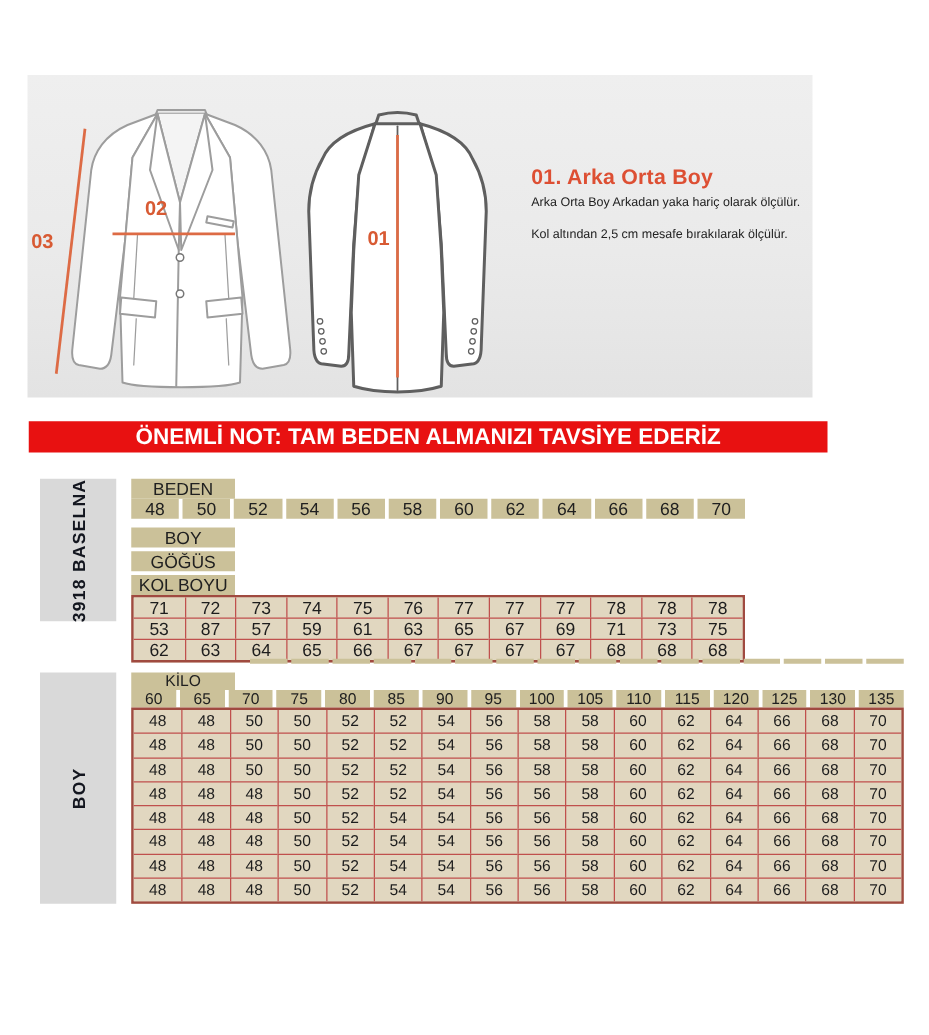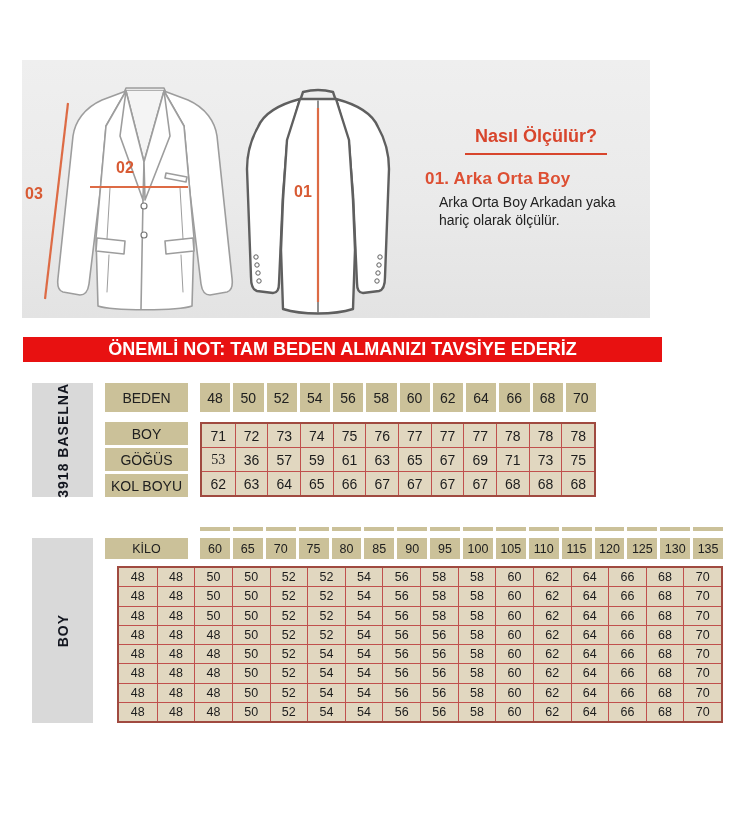--- a/index.html
+++ b/index.html
@@ -9,34 +9,34 @@
   
   .measure-panel{position:absolute;left:22px;top:60px;width:628px;height:258px;
     background:linear-gradient(180deg,#efefef 0%,#eaeaea 55%,#e3e3e3 100%);}
   .measure-panel svg{position:absolute;}
   .marker{position:absolute;font-weight:bold;font-size:16px;color:#d85a33;line-height:1;}
   .guide-text{position:absolute;left:403px;top:60px;width:222px;}
   .guide-title{width:fit-content;margin:6px auto 14px auto;padding:0 10px 6px 10px;
     font-size:18px;font-weight:bold;color:#d8452c;border-bottom:2px solid #d8452c;}
   .step{margin-top:12px;}
   .step-h{font-size:17px;font-weight:bold;color:#dd4f33;letter-spacing:.2px;}
-  .step-d{margin-top:5px;font-size:14px;color:#222;line-height:1.25;margin-left:14px;}
+  .step-d{margin-top:5px;font-size:10px;color:#222;line-height:1.25;}
 
   
   .banner{position:absolute;left:23px;top:337px;width:639px;height:25px;
     background:#e81111;color:#fff;font-size:18px;font-weight:bold;
     display:flex;align-items:center;justify-content:center;white-space:nowrap;}
 
   
   .table-block{position:absolute;display:flex;}
   .side-label{width:61px;background:#d9d9d9;display:flex;align-items:center;justify-content:center;flex:none;}
   .side-label span{writing-mode:vertical-rl;transform:rotate(180deg);
     font-weight:bold;font-size:14px;color:#13161f;letter-spacing:1px;white-space:nowrap;}
   .tbl-main{flex:1;margin-left:12px;display:flex;flex-direction:column;}
-  .hdr-row,.body-row{display:flex;}
+  .hdr-row,.body-row{display:flex;flex-direction:column;}
   .hdr-label{width:83px;flex:none;background:#cbc199;display:flex;align-items:center;justify-content:center;color:#202020;}
   .hspacer{width:12px;flex:none;}
   .hdr-vals{flex:1;display:flex;gap:3px;}
   .hcell{flex:1;background:#cbc199;display:flex;align-items:center;justify-content:center;color:#202020;}
   .vgap{flex:none;}
   .body-row{flex:1;}
   .lbl-col{width:83px;flex:none;display:flex;flex-direction:column;gap:3px;}
   .lcell{flex:1;background:#cbc199;display:flex;align-items:center;justify-content:center;color:#202020;}
   .grid{flex:1;display:grid;border:2px solid #a04a40;background:#e1d7c0;}
   .gcell{display:flex;align-items:center;justify-content:center;background:#e1d7c0;color:#1d1d1d;}
@@ -100,27 +100,27 @@
       <g stroke="#dd6b45" stroke-width="2.2" fill="none">
         <path d="M81,23 L81,217"></path>
       </g>
     </svg>
 
     <span class="marker" style="left:94px;top:100px">02</span>
     <span class="marker" style="left:3px;top:126px">03</span>
     <span class="marker" style="left:272px;top:124px">01</span>
 
     <div class="guide-text">
-      <div class="guide-title">Nasıl Ölçülür?</div>
       <div>
           <div class="step">
             <div class="step-h">01. Arka Orta Boy</div>
             <div class="step-d">Arka Orta Boy Arkadan yaka hariç olarak ölçülür.</div>
           </div>
           <div class="step">
+            <div class="step-d">Kol altından 2,5 cm mesafe bırakılarak ölçülür.</div>
           </div>
         </div>
     </div>
   </section>
 
   <div class="banner">ÖNEMLİ NOT: TAM BEDEN ALMANIZI TAVSİYE EDERİZ</div>
 
   <section class="table-block t1" style="left:32px;top:383px;width:564px;height:114px">
     <div class="side-label">
       <span>3918 BASELNA</span>
@@ -158,22 +158,22 @@
             <div class="gcell" style="border-left: 1px solid rgb(192, 80, 77);">73</div>
             <div class="gcell" style="border-left: 1px solid rgb(192, 80, 77);">74</div>
             <div class="gcell" style="border-left: 1px solid rgb(192, 80, 77);">75</div>
             <div class="gcell" style="border-left: 1px solid rgb(192, 80, 77);">76</div>
             <div class="gcell" style="border-left: 1px solid rgb(192, 80, 77);">77</div>
             <div class="gcell" style="border-left: 1px solid rgb(192, 80, 77);">77</div>
             <div class="gcell" style="border-left: 1px solid rgb(192, 80, 77);">77</div>
             <div class="gcell" style="border-left: 1px solid rgb(192, 80, 77);">78</div>
             <div class="gcell" style="border-left: 1px solid rgb(192, 80, 77);">78</div>
             <div class="gcell" style="border-left: 1px solid rgb(192, 80, 77);">78</div>
-            <div class="gcell" style="border-top: 1px solid rgb(192, 80, 77); font-family: Liberation Serif, serif;">53</div>
-            <div class="gcell" style="border-left: 1px solid rgb(192, 80, 77); border-top: 1px solid rgb(192, 80, 77);">36</div>
+            <div class="gcell" style="border-top: 1px solid rgb(192, 80, 77);">53</div>
+            <div class="gcell" style="border-left: 1px solid rgb(192, 80, 77); border-top: 1px solid rgb(192, 80, 77);">87</div>
             <div class="gcell" style="border-left: 1px solid rgb(192, 80, 77); border-top: 1px solid rgb(192, 80, 77);">57</div>
             <div class="gcell" style="border-left: 1px solid rgb(192, 80, 77); border-top: 1px solid rgb(192, 80, 77);">59</div>
             <div class="gcell" style="border-left: 1px solid rgb(192, 80, 77); border-top: 1px solid rgb(192, 80, 77);">61</div>
             <div class="gcell" style="border-left: 1px solid rgb(192, 80, 77); border-top: 1px solid rgb(192, 80, 77);">63</div>
             <div class="gcell" style="border-left: 1px solid rgb(192, 80, 77); border-top: 1px solid rgb(192, 80, 77);">65</div>
             <div class="gcell" style="border-left: 1px solid rgb(192, 80, 77); border-top: 1px solid rgb(192, 80, 77);">67</div>
             <div class="gcell" style="border-left: 1px solid rgb(192, 80, 77); border-top: 1px solid rgb(192, 80, 77);">69</div>
             <div class="gcell" style="border-left: 1px solid rgb(192, 80, 77); border-top: 1px solid rgb(192, 80, 77);">71</div>
             <div class="gcell" style="border-left: 1px solid rgb(192, 80, 77); border-top: 1px solid rgb(192, 80, 77);">73</div>
             <div class="gcell" style="border-left: 1px solid rgb(192, 80, 77); border-top: 1px solid rgb(192, 80, 77);">75</div>

